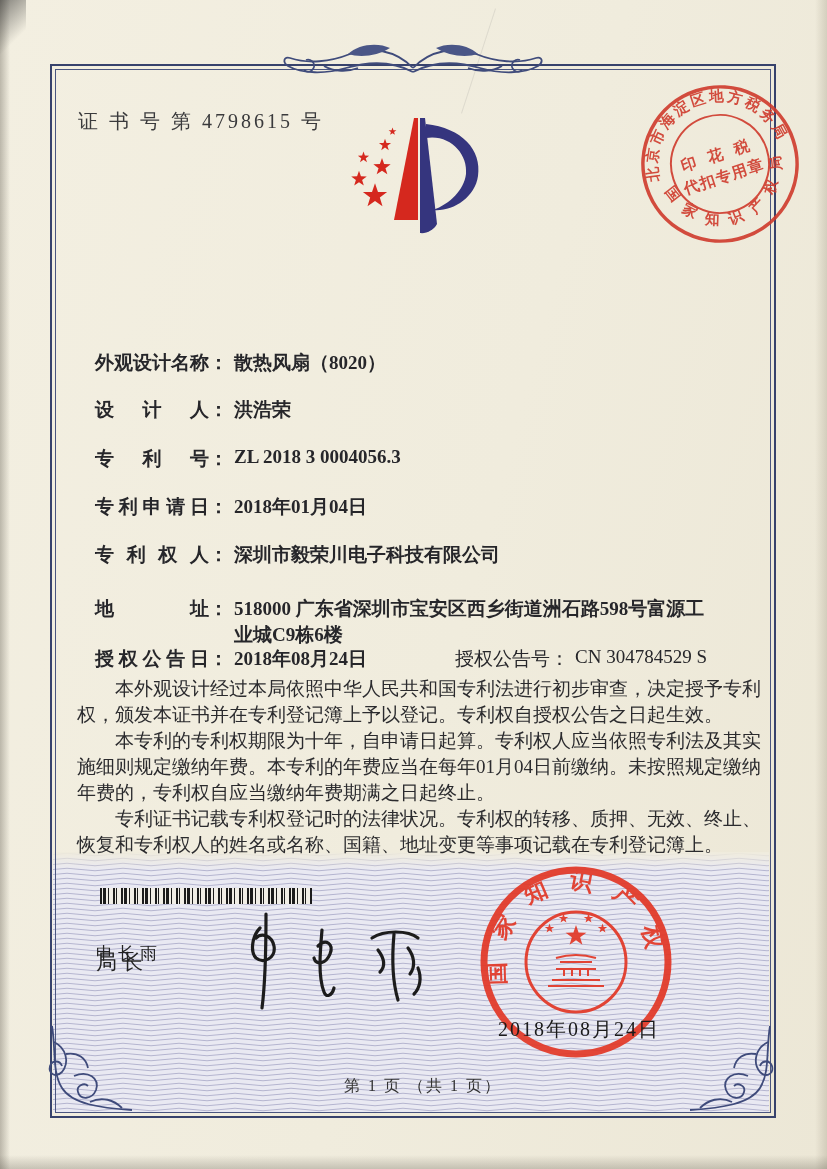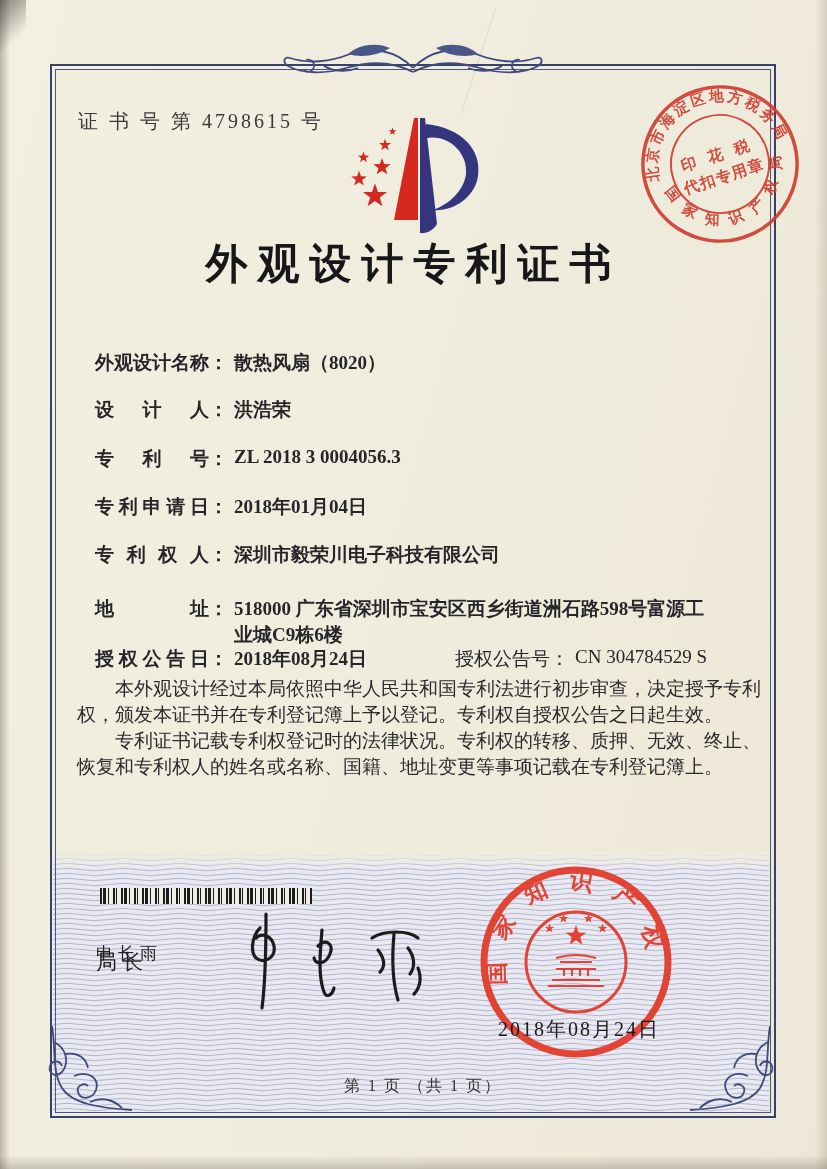--- a/index.html
+++ b/index.html
@@ -148,21 +148,20 @@
       <use href="#star" x="42" y="41" width="20" height="20"></use>
       <use href="#star" x="27" y="35" width="13" height="13"></use>
       <use href="#star" x="48" y="22" width="14" height="14"></use>
       <use href="#star" x="58" y="11" width="9" height="9"></use>
     </g>
     <path d="M84 2 L88 2 L88 104 L64 104 Z" fill="#d5281e"></path>
     <path d="M90 2 L95 2 L107 108 C104 114 96 118 90 117 Z" fill="#35357e"></path>
     <path d="M96 8 C132 12 152 34 148 60 C145 82 122 96 103 94 C120 88 134 74 136 58 C138 38 120 18 96 22 Z" fill="#35357e"></path>
   </svg>
 
-  <h1 class="title">外观设计专利证书</h1>
 
   <div class="field-row" style="top:350px">
     <span class="flabel">外观设计名称</span>
       <span class="fcolon">：</span>
       <span class="fvalue">散热风扇（8020）</span>
   </div>
   <div class="field-row" style="top:397px">
     <span class="flabel">设计人</span>
       <span class="fcolon">：</span>
       <span class="fvalue">洪浩荣</span>
@@ -193,20 +192,21 @@
       <span class="fvalue">2018年08月24日</span>
   </div>
   <div class="grant-no" style="top:646px">
     <span>授权公告号</span>
       <span class="fcolon">：</span>
       <span class="fvalue">CN 304784529 S</span>
   </div>
 
   <div class="paras">
     <p>本外观设计经过本局依照中华人民共和国专利法进行初步审查，决定授予专利权，颁发本证书并在专利登记簿上予以登记。专利权自授权公告之日起生效。</p>
+    <p>本专利的专利权期限为十年，自申请日起算。专利权人应当依照专利法及其实施细则规定缴纳年费。本专利的年费应当在每年01月04日前缴纳。未按照规定缴纳年费的，专利权自应当缴纳年费期满之日起终止。</p>
     <p>专利证书记载专利权登记时的法律状况。专利权的转移、质押、无效、终止、恢复和专利权人的姓名或名称、国籍、地址变更等事项记载在专利登记簿上。</p>
   </div>
 
   <div class="barcode"></div>
 
   <div class="director-title">局长</div>
   <div class="director-name">申长雨</div>
 
   <svg class="signature" width="215" height="110" viewBox="0 0 215 110">
     <g stroke="#1c1c1c" stroke-width="3.2" fill="none" stroke-linecap="round">

